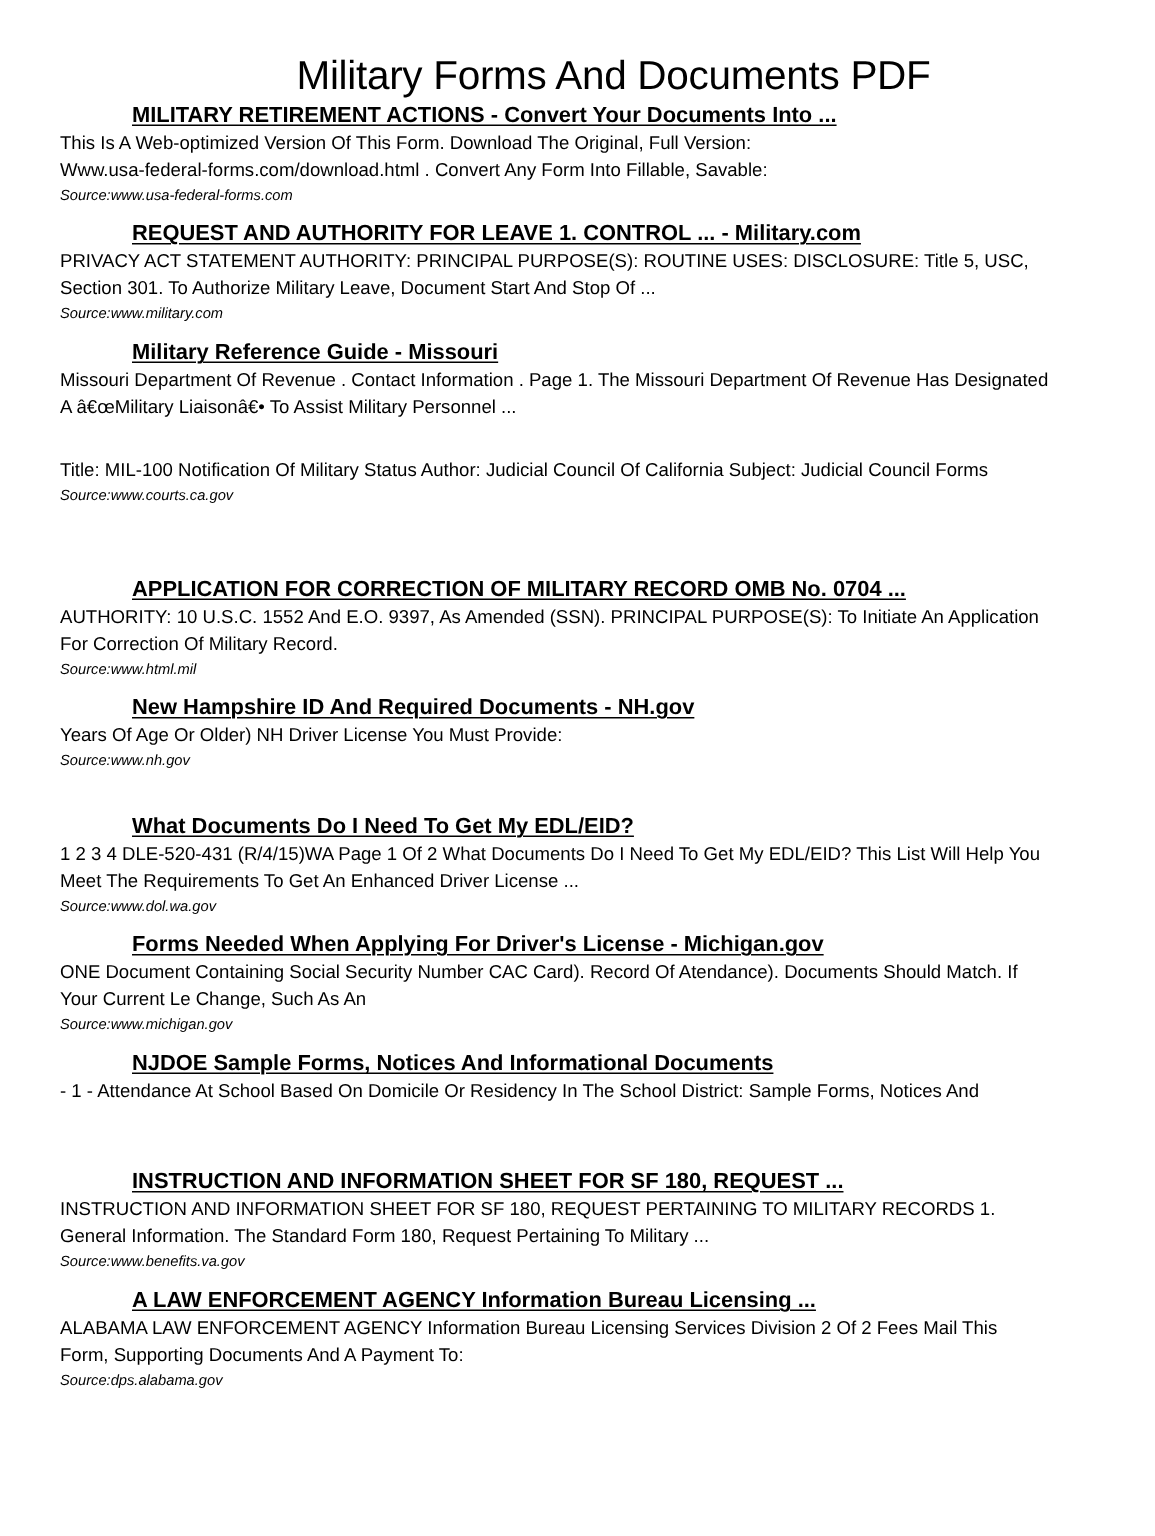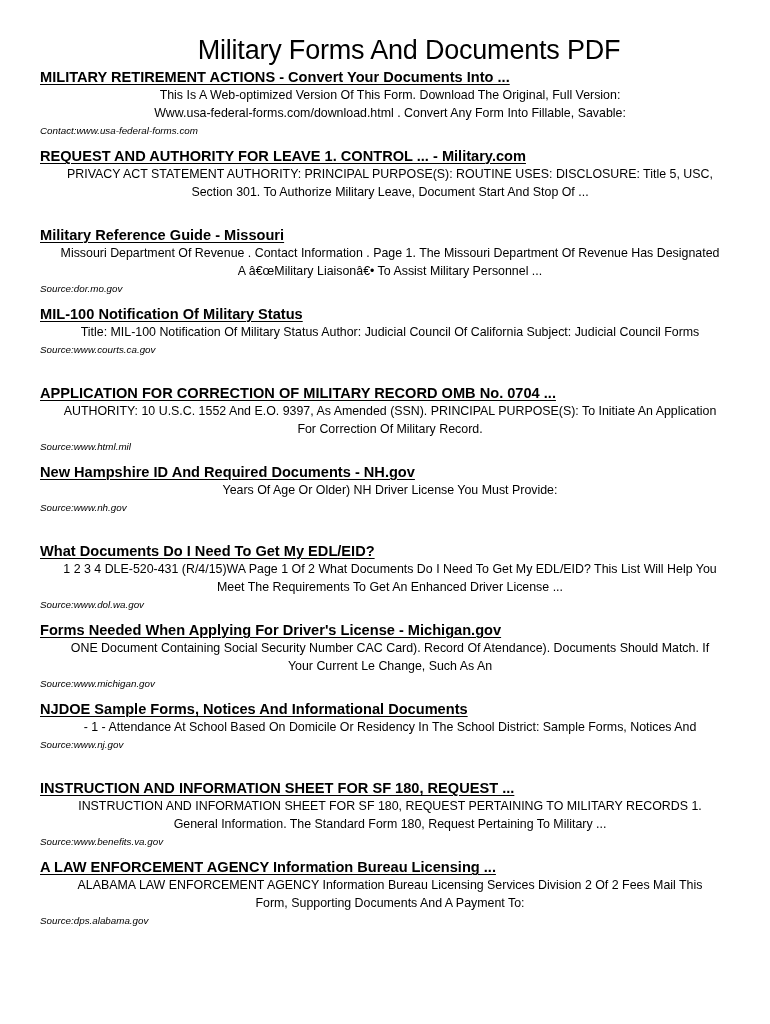--- a/index.html
+++ b/index.html
@@ -43,65 +43,64 @@
     font-size: 14.6px;
     font-weight: bold;
     line-height: 18px;
     text-decoration: underline;
     text-decoration-thickness: 1px;
     text-underline-offset: 2px;
     white-space: nowrap;
     color: #000000;
     cursor: pointer;
     margin-top: 1px;
+    margin-left: 48px;
   }
   .result-line {
     font-size: 12.4px;
     line-height: 18px;
     white-space: nowrap;
     color: #000000;
-    text-align: center;
   }
   .result-source {
     font-size: 9.8px;
     font-style: italic;
     line-height: 17px;
     white-space: nowrap;
     color: #000000;
   }
 </style>
 </head>
 <body>
 
 <div class="page-title">Military Forms And Documents PDF</div>
 
 <div class="results">
 
   <div class="result">
     <a class="result-title">MILITARY RETIREMENT ACTIONS - Convert Your Documents Into ...</a>
     <div class="result-line">This Is A Web-optimized Version Of This Form. Download The Original, Full Version:</div>
     <div class="result-line">Www.usa-federal-forms.com/download.html . Convert Any Form Into Fillable, Savable:</div>
-    <div class="result-source">Contact:www.usa-federal-forms.com</div>
+    <div class="result-source">Source:www.usa-federal-forms.com</div>
   </div>
 
   <div class="result">
     <a class="result-title">REQUEST AND AUTHORITY FOR LEAVE 1. CONTROL ... - Military.com</a>
     <div class="result-line">PRIVACY ACT STATEMENT AUTHORITY: PRINCIPAL PURPOSE(S): ROUTINE USES: DISCLOSURE: Title 5, USC,</div>
     <div class="result-line">Section 301. To Authorize Military Leave, Document Start And Stop Of ...</div>
+    <div class="result-source">Source:www.military.com</div>
   </div>
 
   <div class="result">
     <a class="result-title">Military Reference Guide - Missouri</a>
     <div class="result-line">Missouri Department Of Revenue . Contact Information . Page 1. The Missouri Department Of Revenue Has Designated</div>
     <div class="result-line">A â€œMilitary Liaisonâ€• To Assist Military Personnel ...</div>
-    <div class="result-source">Source:dor.mo.gov</div>
   </div>
 
   <div class="result">
-    <a class="result-title">MIL-100 Notification Of Military Status</a>
     <div class="result-line">Title: MIL-100 Notification Of Military Status Author: Judicial Council Of California Subject: Judicial Council Forms</div>
     <div class="result-source">Source:www.courts.ca.gov</div>
   </div>
 
   <div class="result">
     <a class="result-title">APPLICATION FOR CORRECTION OF MILITARY RECORD OMB No. 0704 ...</a>
     <div class="result-line">AUTHORITY: 10 U.S.C. 1552 And E.O. 9397, As Amended (SSN). PRINCIPAL PURPOSE(S): To Initiate An Application</div>
     <div class="result-line">For Correction Of Military Record.</div>
     <div class="result-source">Source:www.html.mil</div>
   </div>
@@ -122,21 +121,20 @@
   <div class="result">
     <a class="result-title">Forms Needed When Applying For Driver's License - Michigan.gov</a>
     <div class="result-line">ONE Document Containing Social Security Number CAC Card). Record Of Atendance). Documents Should Match. If</div>
     <div class="result-line">Your Current Le Change, Such As An</div>
     <div class="result-source">Source:www.michigan.gov</div>
   </div>
 
   <div class="result">
     <a class="result-title">NJDOE Sample Forms, Notices And Informational Documents</a>
     <div class="result-line">- 1 - Attendance At School Based On Domicile Or Residency In The School District: Sample Forms, Notices And</div>
-    <div class="result-source">Source:www.nj.gov</div>
   </div>
 
   <div class="result">
     <a class="result-title">INSTRUCTION AND INFORMATION SHEET FOR SF 180, REQUEST ...</a>
     <div class="result-line">INSTRUCTION AND INFORMATION SHEET FOR SF 180, REQUEST PERTAINING TO MILITARY RECORDS 1.</div>
     <div class="result-line">General Information. The Standard Form 180, Request Pertaining To Military ...</div>
     <div class="result-source">Source:www.benefits.va.gov</div>
   </div>
 
   <div class="result">

